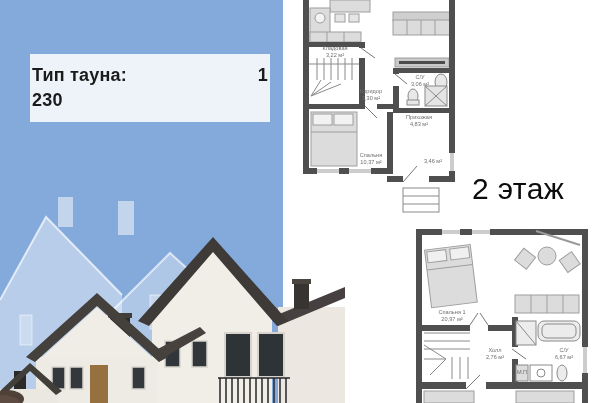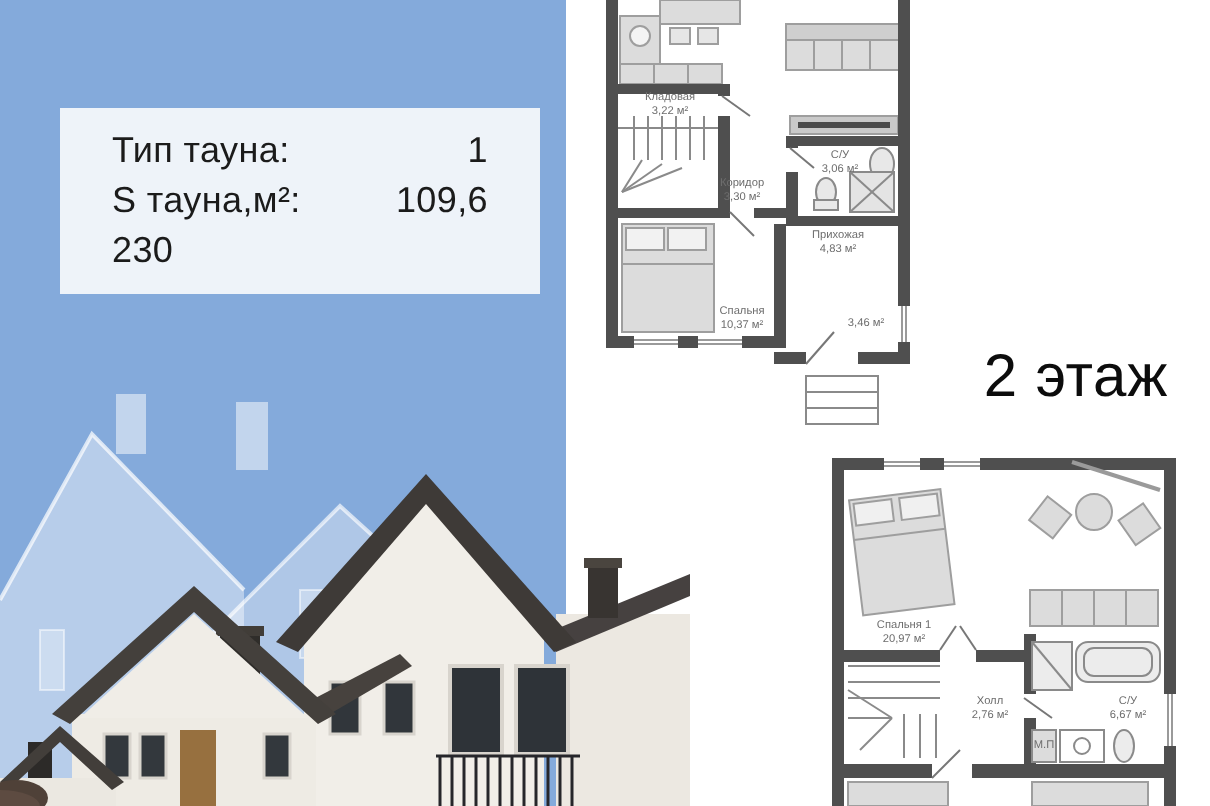--- a/index.html
+++ b/index.html
@@ -1,48 +1,44 @@
 <!DOCTYPE html>
 <html><head>
 <meta charset="utf-8">
 <style>
   html,body{margin:0;padding:0;background:#fff;}
   .canvas{position:relative;width:605px;height:403px;background:#ffffff;overflow:hidden;
           font-family:"Liberation Sans",sans-serif;}
   .blue-panel{position:absolute;left:0;top:0;width:283px;height:403px;background:#84aadb;}
   .info-table{position:absolute;left:30px;top:54px;width:240px;box-sizing:border-box;
-              background:rgba(242,246,250,0.97);padding:9px 26px;}
+              background:rgba(242,246,250,0.97);padding:9px 2px;font-weight:bold;}
   .info-row{display:flex;justify-content:space-between;font-size:18px;line-height:25px;
             color:#1b1b1b;letter-spacing:0.2px;}
   .photo{position:absolute;left:0;top:195px;width:345px;height:208px;}
   .plan{position:absolute;}
   .plan1{left:303px;top:0;width:152px;height:216px;}
   .plan2{left:416px;top:229px;width:172px;height:174px;}
   .plan svg{position:absolute;left:0;top:0;}
-  .floor-heading{position:absolute;left:472px;top:172px;width:132px;text-align:center;
+  .floor-heading{position:absolute;left:472px;top:172px;width:132px;text-align:left;
                  font-size:30px;color:#0c0c0c;letter-spacing:0.4px;}
   .room-label{position:absolute;text-align:center;color:#6e6e6e;font-size:8px;line-height:1.2;
               transform:translateX(-50%) scale(0.7);transform-origin:center top;white-space:nowrap;}
   .room-label span{display:block;}
 </style>
 </head>
 <body>
 
 <div class="canvas">
 
   <div class="blue-panel"></div>
 
   <div class="info-table">
     <div class="info-row">
       <span>Тип тауна:</span>
       <span>1</span>
-    </div>
-    <div class="info-row">
-      <span>S тауна,м²:</span>
-      <span>109,6</span>
     </div>
     <div class="info-row">
       <span>230</span>
     </div>
   </div>
 
   <svg class="photo" viewBox="0 0 345 208" width="345" height="208">
     <defs>
         <clipPath id="blueclip">
           <rect x="0" y="0" width="283" height="208"></rect>

